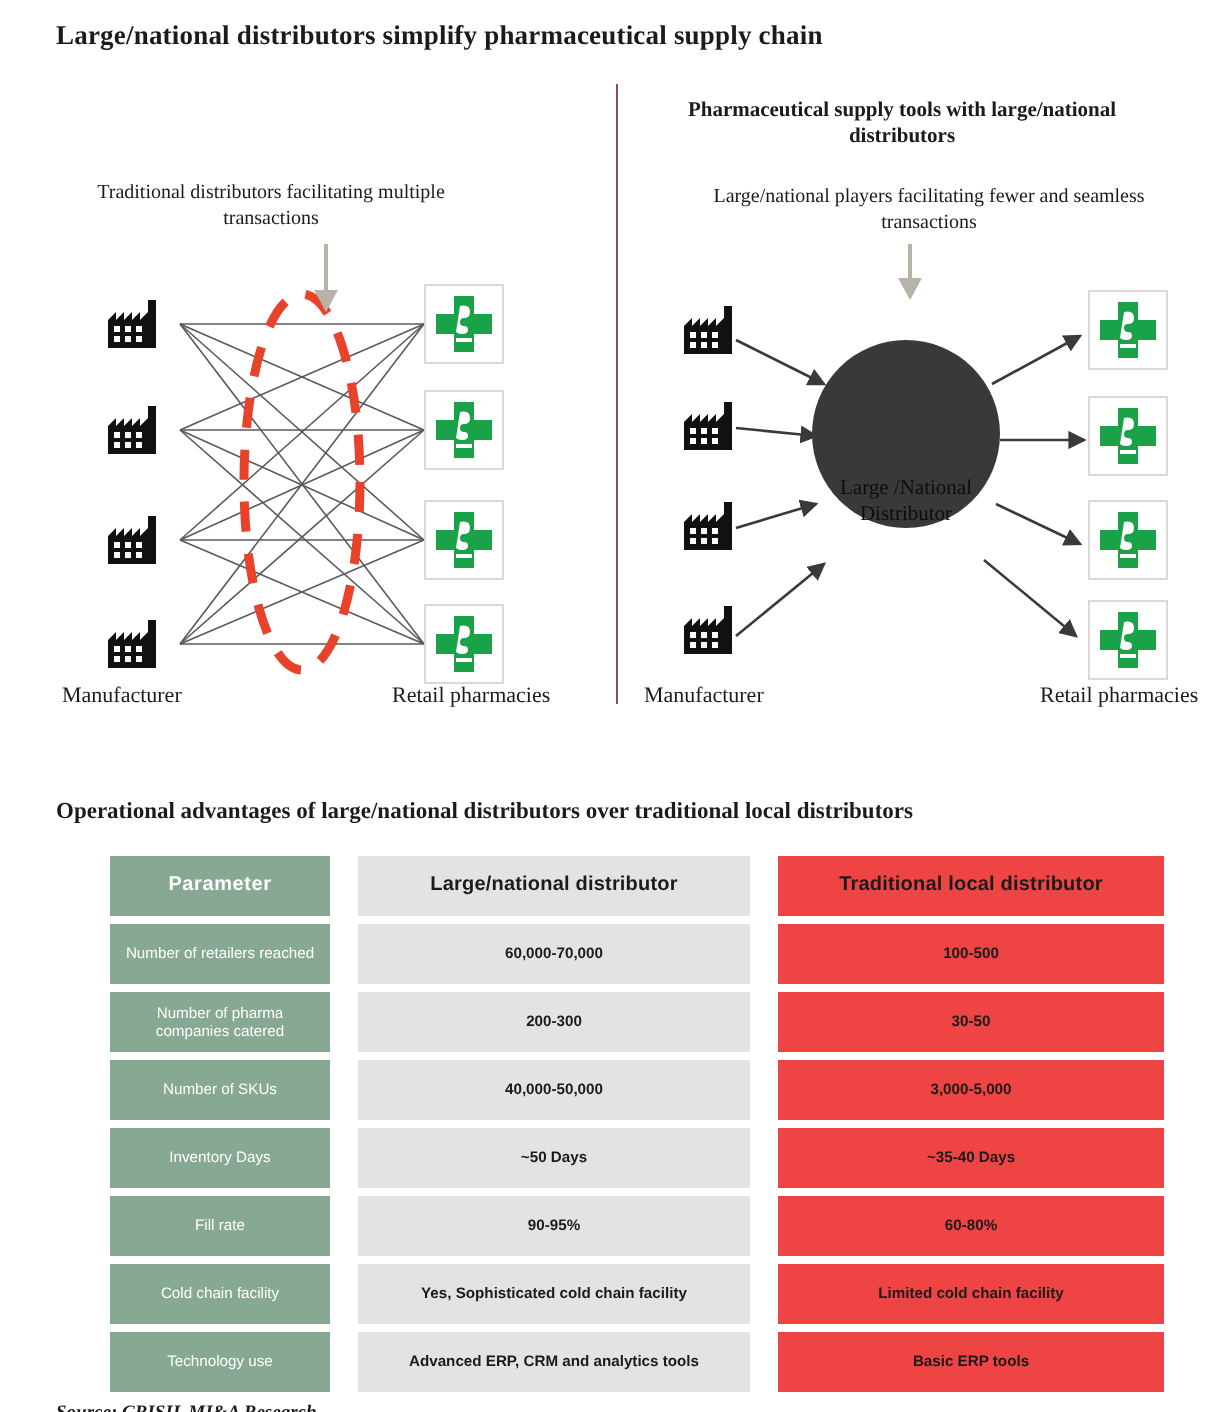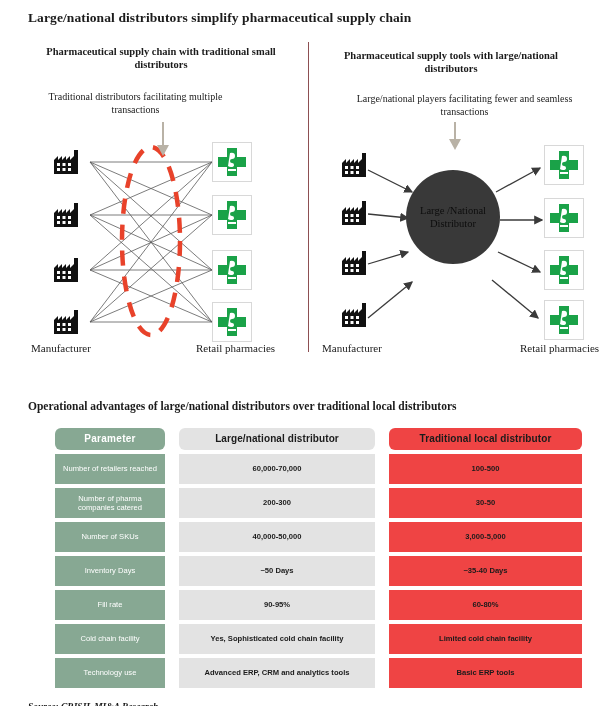--- a/index.html
+++ b/index.html
@@ -63,21 +63,21 @@
     box-sizing:border-box;
     background:#ffffff;
   }
   .pharmbox svg{display:block;position:absolute;left:4px;top:4px;width:30px;height:30px;}
 
   .netsvg{position:absolute;left:0;top:0;width:100%;height:100%;overflow:visible;}
 
   .hub{
     position:absolute;left:81px;top:49px;width:94px;height:94px;
     border-radius:50%;background:#393939;
-    display:flex;align-items:center;justify-content:center;
+    display:flex;align-items:flex-end;justify-content:center;
   }
   .hub-label{
     font-family:"Liberation Serif", serif;
     font-size:10.5px;line-height:13px;text-align:center;color:#0d0d0d;
   }
 
   
   .table-title{
     position:absolute;left:28px;top:400px;width:560px;
     font-family:"Liberation Serif", serif;
@@ -100,39 +100,38 @@
     padding:0 12px;box-sizing:border-box;line-height:9.5px;
   }
   .c3{
     width:193px;flex:0 0 193px;background:#ef4444;color:#1b1b1b;
     font-family:"Liberation Sans", sans-serif;font-size:7.6px;font-weight:bold;
     display:flex;align-items:center;justify-content:center;text-align:center;
     padding:0 4px;box-sizing:border-box;line-height:9.5px;
   }
   .trow.head .c1{font-size:10px;font-weight:bold;letter-spacing:.3px;}
   .trow.head .c2,.trow.head .c3{font-size:10px;font-weight:bold;letter-spacing:.1px;}
-  .trow.head .c1,.trow.head .c2,.trow.head .c3{height:22px;border-radius:6px;}
+  .trow.head .c1,.trow.head .c2,.trow.head .c3{height:30px;}
   .trow.body .c1,.trow.body .c2,.trow.body .c3{height:30px;}
 
   .source{
     position:absolute;left:28px;top:702px;
     font-family:"Liberation Serif", serif;
     font-style:italic;font-weight:bold;font-size:9.5px;color:#1b1b1b;
   }
 </style>
 </head>
 <body>
 
 <div class="page">
 
   <div class="main-title">Large/national distributors simplify pharmaceutical supply chain</div>
 
   <div class="divider"></div>
 
-  <div class="panel-title left">Pharmaceutical supply chain with traditional small distributors</div>
   <div class="panel-note left">Traditional distributors facilitating multiple transactions</div>
 
   <div class="diagram diag-left">
 
     <svg class="netsvg" viewBox="0 0 308 380">
       <g stroke="#5a5a5a" stroke-width="0.8" fill="none">
         <line x1="90" y1="162" x2="212" y2="162"></line>
         <line x1="90" y1="162" x2="212" y2="215"></line>
         <line x1="90" y1="162" x2="212" y2="270"></line>
         <line x1="90" y1="162" x2="212" y2="322"></line>

